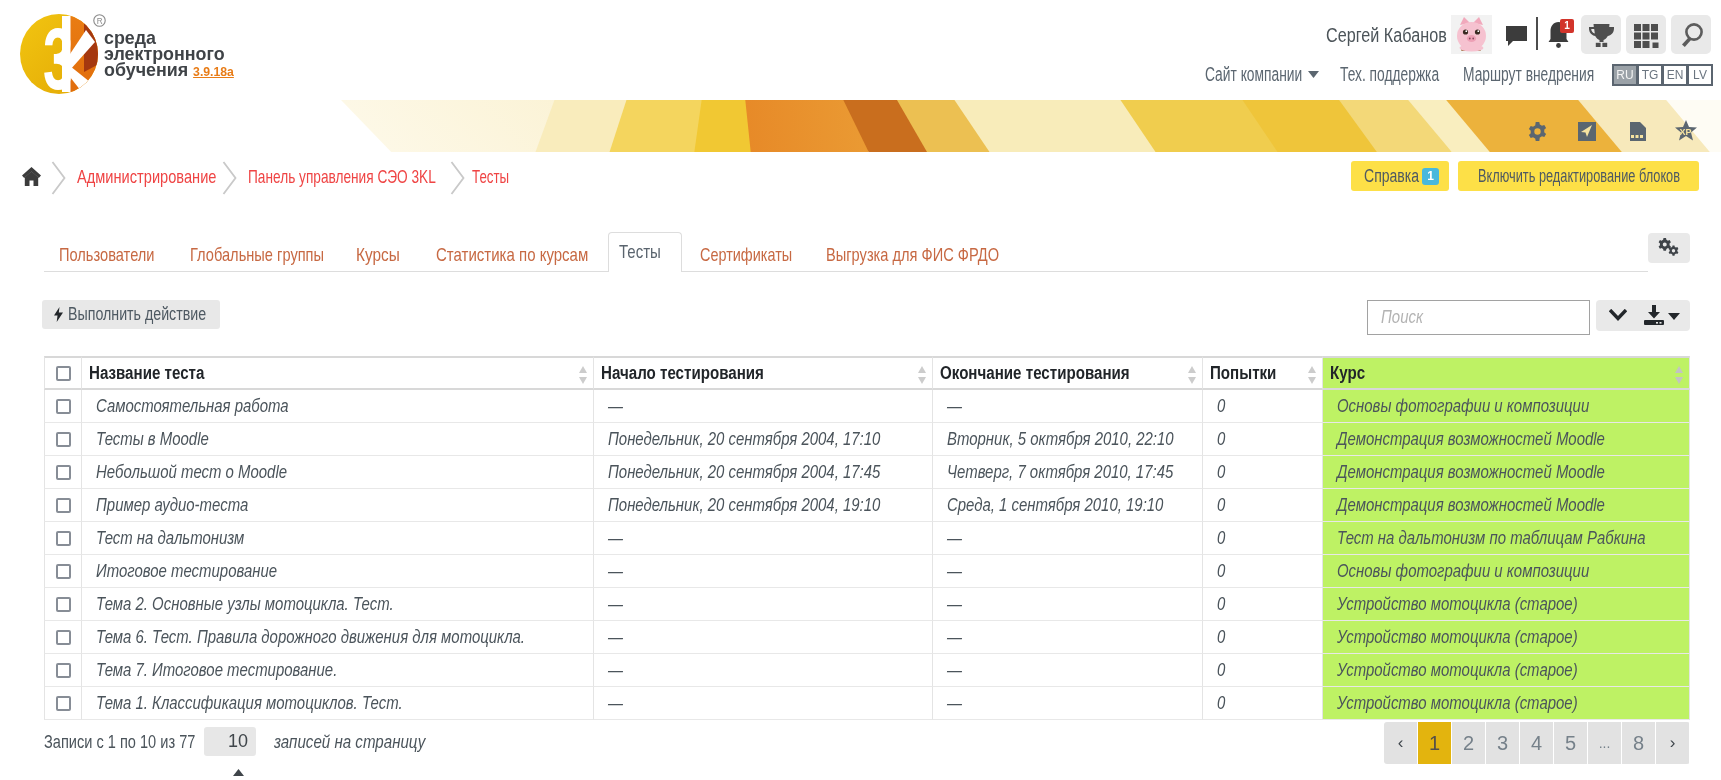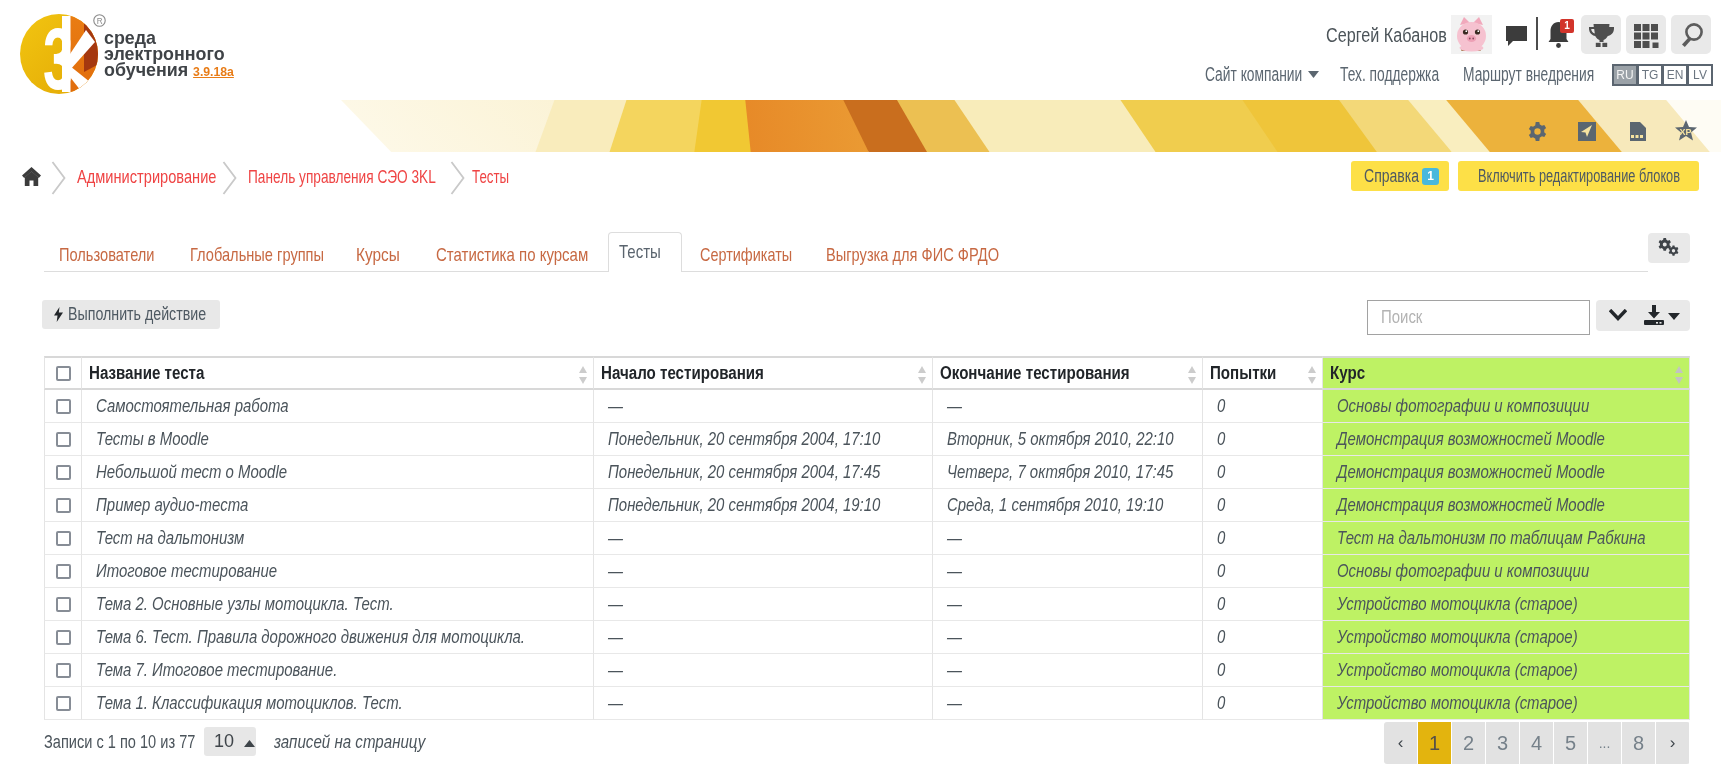--- a/index.html
+++ b/index.html
@@ -38,41 +38,41 @@
 
 #tabs-line { position:absolute; left:44px; top:271px; width:1604px; height:1px; background:#ddd; }
 .tab { position:absolute; top:244px; font-size:19px; color:#c76943; }
 .tab .sq, .bc-link .sq { transform:scaleX(0.77); }
 #tab-active { position:absolute; left:608px; top:232px; width:74px; height:40px; background:#fff; border:1px solid #ddd; border-bottom:none; border-radius:4px 4px 0 0; color:#5a646e; font-size:19px; text-align:center; line-height:38px; }
 #gears-btn { position:absolute; left:1648px; top:233px; width:42px; height:30px; background:#e9e9e9; border-radius:4px; }
 
 
 #act-btn { position:absolute; left:42px; top:300px; width:178px; height:29px; background:#e8e8e8; border-radius:3px; color:#4e5962; font-size:18px; line-height:29px; padding-left:12px; white-space:nowrap; overflow:visible; }
 #act-btn .sq { transform:scaleX(0.79); }
-#search { position:absolute; left:1367px; top:300px; width:223px; height:35px; border:1px solid #a2a2a2; font-size:18px; color:#b3b3b3; line-height:33px; padding-left:13px; background:#fff; }
+#search { position:absolute; left:1367px; top:300px; width:223px; height:35px; border:1px solid #a2a2a2; font-size:18px; color:#b3b3b3; line-height:33px; padding-left:13px; background:#fff;font-style:italic; }
 #dl-group { position:absolute; left:1596px; top:300px; width:94px; height:31px; background:#e9e9e9; border-radius:4px; }
 
 
 table { border-collapse:separate; border-spacing:0; position:absolute; left:44px; top:356px; width:1646px; table-layout:fixed; font-size:18px; }
 th, td { overflow:hidden; white-space:nowrap; }
 th { border-top:2px solid #d8d8d8; border-bottom:2px solid #d8d8d8; border-left:1px solid #e4e4e4; height:34px; font-size:18px; color:#212529; text-align:left; padding-left:7px; position:relative; font-weight:bold; }
 th:last-child { border-right:1px solid #e4e4e4; }
 td { border-bottom:1px solid #e8e8e8; border-left:1px solid #e4e4e4; height:33px; color:#4b545b; padding-left:14px;font-style:italic; }
 td:last-child { border-right:1px solid #e4e4e4; }
 th .sq { transform:scaleX(0.84); }
 td .sq { transform:scaleX(0.83); }
 td.cb, th.cb { padding-left:0; text-align:center; }
 .kurs { background:#bef264; }
 .cbx { display:inline-block; width:15px; height:15px; border:2px solid #878d96; border-radius:2px; background:#fff; vertical-align:middle; }
 .sort { position:absolute; right:5px; top:7px; }
 
 
 .ftxt { position:absolute; top:732px; font-size:18px; color:#4b545b; }
 .ftxt .sq { transform:scaleX(0.82); }
-#psel { position:absolute; left:204px; top:727px; width:52px; height:29px; background:#e7e7e7; border-radius:3px; font-size:18px; color:#3f454a; line-height:29px; padding-left:10px; }
+#psel { position:absolute; left:204px; top:727px; width:52px; height:29px; background:#e7e7e7; border-radius:3px; font-size:18px; color:#3f454a; line-height:29px; padding-left:24px; }
 #pgn { position:absolute; left:1384px; top:722px; width:306px; height:42px; background:#fff; border-radius:3px; overflow:hidden; }
 .pcell { position:absolute; top:0; width:33px; height:42px; background:#e2e2e2; color:#76818a; font-size:20px; text-align:center; line-height:42px; }
 .pcell.on { background:#e3b40e; color:#55504a; }
 .pcell.nv { color:#3e454b; font-size:17px; }
 </style>
 </head>
 <body>
 <div id="page">
 
   <svg class="abs" style="left:20px;top:14px" width="78" height="80" viewBox="0 0 78 80">

